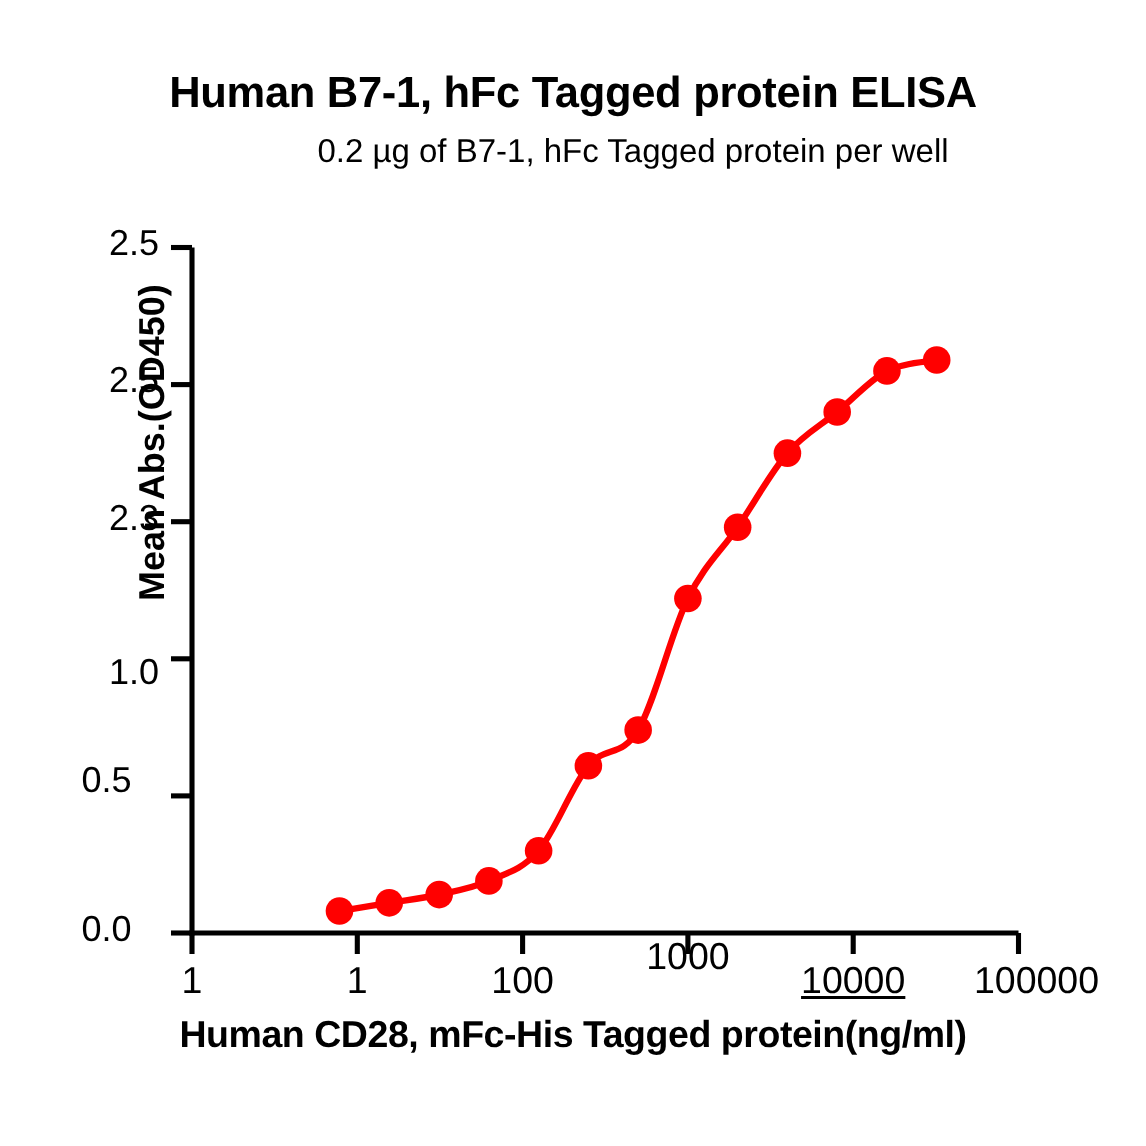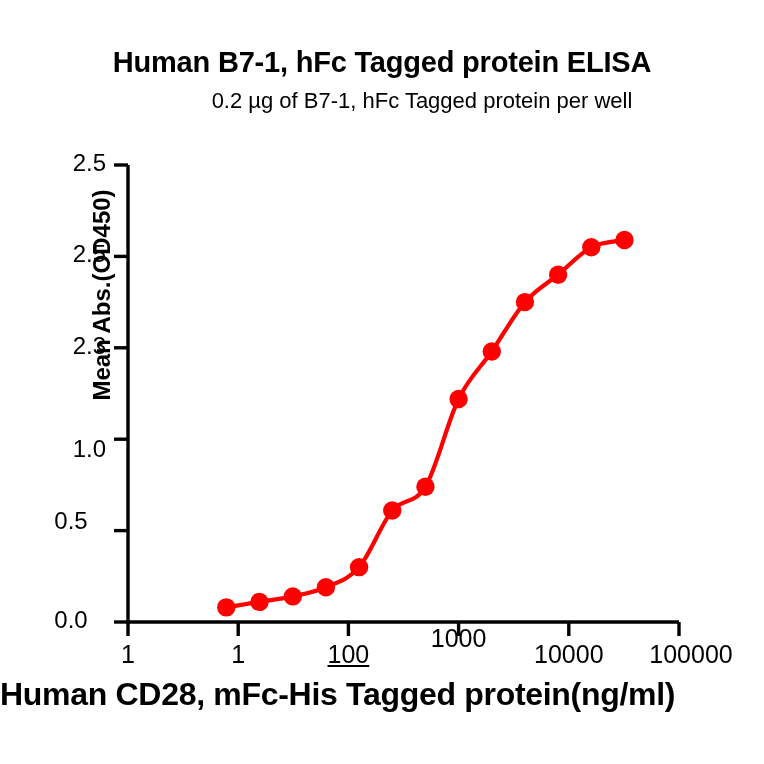--- a/index.html
+++ b/index.html
@@ -58,23 +58,24 @@
     font-weight: bold;
     font-size: 24px;
     color: #000000;
     white-space: nowrap;
   }
   .xlabel {
     position: absolute;
     left: 0;
     top: 676px;
     width: 764px;
+    text-align: center;
     font-family: "Liberation Sans", sans-serif;
     font-weight: bold;
-    font-size: 32px;
+    font-size: 25px;
     letter-spacing: -0.3px;
     color: #000000;
     white-space: nowrap;
   }
   .ytick-label {
     position: absolute;
     width: 70px;
     text-align: right;
     font-family: "Liberation Sans", sans-serif;
     font-size: 24px;
@@ -152,19 +153,19 @@
       <div class="ytick-label" style="left: 36px; top: 606px; text-align: center;">0.0</div>
       <div class="ytick-label" style="left: 36px; top: 507px; text-align: center;">0.5</div>
       <div class="ytick-label" style="left: 36px; top: 423.2px; margin-top: 12px;">1.0</div>
       <div class="ytick-label" style="left: 36px; top: 331.8px;">2.3</div>
       <div class="ytick-label" style="left: 36px; top: 240.4px;">2.5</div>
       <div class="ytick-label" style="left: 36px; top: 149px;">2.5</div>
     </div>
   <div id="xtick-labels">
       <div class="xtick-label" style="left: 58px; top: 640px;">1</div>
       <div class="xtick-label" style="left: 168.2px; top: 640px;">1</div>
-      <div class="xtick-label" style="left: 278.4px; top: 640px; text-decoration: underline;">100</div>
+      <div class="xtick-label" style="left: 278.4px; top: 640px;">100</div>
       <div class="xtick-label" style="left: 388.6px; top: 624px;">1000</div>
-      <div class="xtick-label" style="left: 498.8px; top: 640px;">10000</div>
+      <div class="xtick-label" style="left: 498.8px; top: 640px; text-decoration: underline;">10000</div>
       <div class="xtick-label" style="left: 621px; top: 640px;">100000</div>
     </div>
 
 </div>
 
 </body></html>

